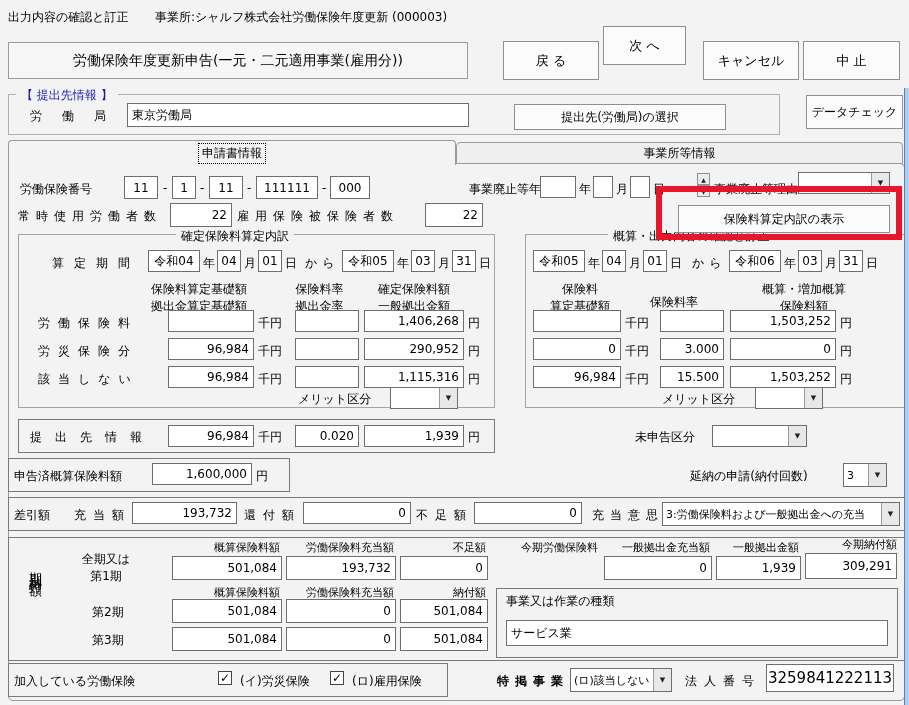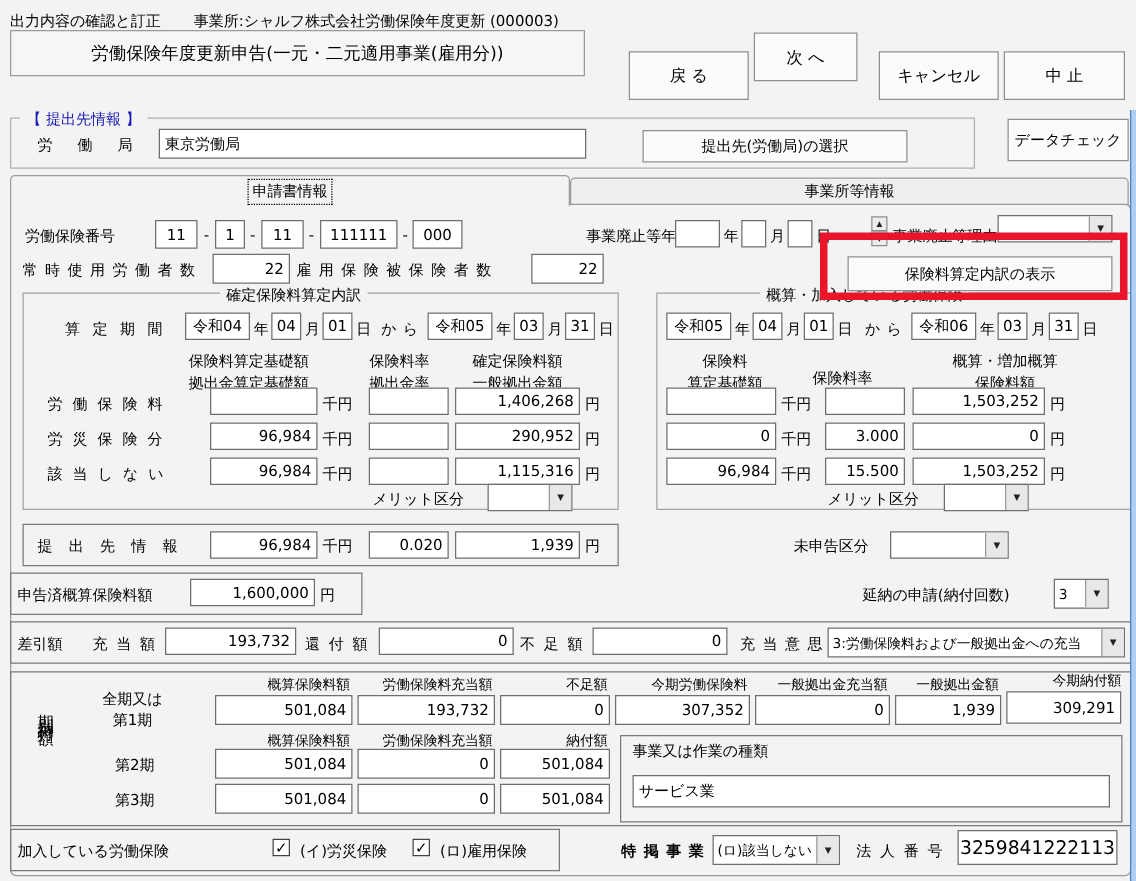--- a/index.html
+++ b/index.html
@@ -35,21 +35,21 @@
   .focus-dotted{border:1px dotted #000;padding:1px 3px;}
 </style>
 </head>
 <body>
 
 <div class="page">
 
   <div class="lbl" style="left:8px;top:9px;">出力内容の確認と訂正</div>
   <div class="lbl" style="left:155px;top:9px;">事業所:シャルフ株式会社労働保険年度更新 (000003)</div>
 
-  <div class="abs" style="left:8px;top:24px;width:460px;height:37px;border:1px solid #9a9a9a;background:#f6f6f6;display:flex;align-items:center;justify-content:center;font-size:14px;box-sizing:border-box;text-align:right;">労働保険年度更新申告(一元・二元適用事業(雇用分))</div>
+  <div class="abs" style="left:8px;top:42px;width:460px;height:37px;border:1px solid #9a9a9a;background:#f6f6f6;display:flex;align-items:center;justify-content:center;font-size:14px;box-sizing:border-box;text-align:right;">労働保険年度更新申告(一元・二元適用事業(雇用分))</div>
   <div class="btn" style="left:503px;top:41px;width:96px;height:39px;">戻 る</div>
   <div class="btn" style="left:603px;top:26px;width:83px;height:39px;">次 へ</div>
   <div class="btn" style="left:703px;top:41px;width:96px;height:39px;">キャンセル</div>
   <div class="btn" style="left:803px;top:41px;width:97px;height:39px;">中 止</div>
 
   <div class="grp" style="left:8px;top:94px;width:772px;height:41px;border-color:#b0b0b0;"></div>
   <div class="grp-title" style="left:16px;top:87px;color:#1818b4;">【 提出先情報 】</div>
   <div class="lbl" style="left:30px;top:108px;letter-spacing:20px;">労働局</div>
   <div class="ibox" style="left:127px;top:103px;width:342px;height:24px;">東京労働局</div>
   <div class="btn" style="left:514px;top:104px;width:212px;height:26px;font-size:12px;">提出先(労働局)の選択</div>
@@ -145,21 +145,21 @@
   <div class="ibox num" style="left:364px;top:366px;width:100px;z-index:2;">1,115,316</div>
   <div class="lbl" style="left:468px;top:371px;z-index:2;">円</div>
 
   <div class="lbl" style="left:298px;top:391px;z-index:2;">メリット区分</div>
   <div class="sel" style="left:390px;top:387px;width:68px;z-index:2;">
     <span class="sel-val"></span>
     <span class="sel-btn">▼</span>
   </div>
 
   <div class="grp" style="left:525px;top:234px;width:380px;height:174px;z-index:2;"></div>
-  <div class="grp-title" style="left:608px;top:228px;">概算・加入している労働保険</div>
+  <div class="grp-title" style="left:608px;top:228px;">概算・出力内容の確認と訂正</div>
   <div class="ibox ctr" style="left:533px;top:250px;width:52px;z-index:2;">令和05</div>
   <div class="lbl" style="left:588px;top:255px;z-index:2;">年</div>
   <div class="ibox ctr" style="left:602px;top:250px;width:24px;z-index:2;">04</div>
   <div class="lbl" style="left:629px;top:255px;z-index:2;">月</div>
   <div class="ibox ctr" style="left:643px;top:250px;width:24px;z-index:2;">01</div>
   <div class="lbl" style="left:670px;top:255px;z-index:2;">日</div>
   <div class="lbl" style="left:692px;top:255px;letter-spacing:5px;z-index:2;">から</div>
   <div class="ibox ctr" style="left:729px;top:250px;width:52px;z-index:2;">令和06</div>
   <div class="lbl" style="left:784px;top:255px;z-index:2;">年</div>
   <div class="ibox ctr" style="left:798px;top:250px;width:24px;z-index:2;">03</div>
@@ -243,21 +243,20 @@
   <div class="hdr" style="left:492px;top:540px;width:106px;z-index:2;">今期労働保険料</div>
   <div class="hdr" style="left:604px;top:540px;width:106px;z-index:2;">一般拠出金充当額</div>
   <div class="hdr" style="left:716px;top:540px;width:83px;z-index:2;">一般拠出金額</div>
   <div class="hdr" style="left:805px;top:537px;width:92px;z-index:2;">今期納付額</div>
 
   <div class="lbl pre" style="left:62px;top:551px;width:88px;text-align:center;white-space:pre-line;font-size:12px;z-index:2;">全期又は
 第1期</div>
   <div class="ibox num" style="left:172px;top:556px;width:110px;height:24px;z-index:2;">501,084</div>
   <div class="ibox num" style="left:286px;top:556px;width:110px;height:24px;z-index:2;">193,732</div>
   <div class="ibox num" style="left:400px;top:556px;width:88px;height:24px;z-index:2;">0</div>
-  <div class="ibox num" style="left:492px;top:556px;width:108px;height:24px;z-index:2;">307,352</div>
   <div class="ibox num" style="left:604px;top:556px;width:108px;height:24px;z-index:2;">0</div>
   <div class="ibox num" style="left:716px;top:556px;width:85px;height:24px;z-index:2;">1,939</div>
   <div class="ibox num" style="left:805px;top:553px;width:92px;height:26px;z-index:2;">309,291</div>
 
   <div class="hdr" style="left:172px;top:585px;width:108px;z-index:2;">概算保険料額</div>
   <div class="hdr" style="left:286px;top:585px;width:108px;z-index:2;">労働保険料充当額</div>
   <div class="hdr" style="left:400px;top:585px;width:86px;z-index:2;">納付額</div>
 
   <div class="lbl" style="left:92px;top:604px;z-index:2;">第2期</div>
   <div class="ibox num" style="left:172px;top:599px;width:110px;height:24px;z-index:2;">501,084</div>

